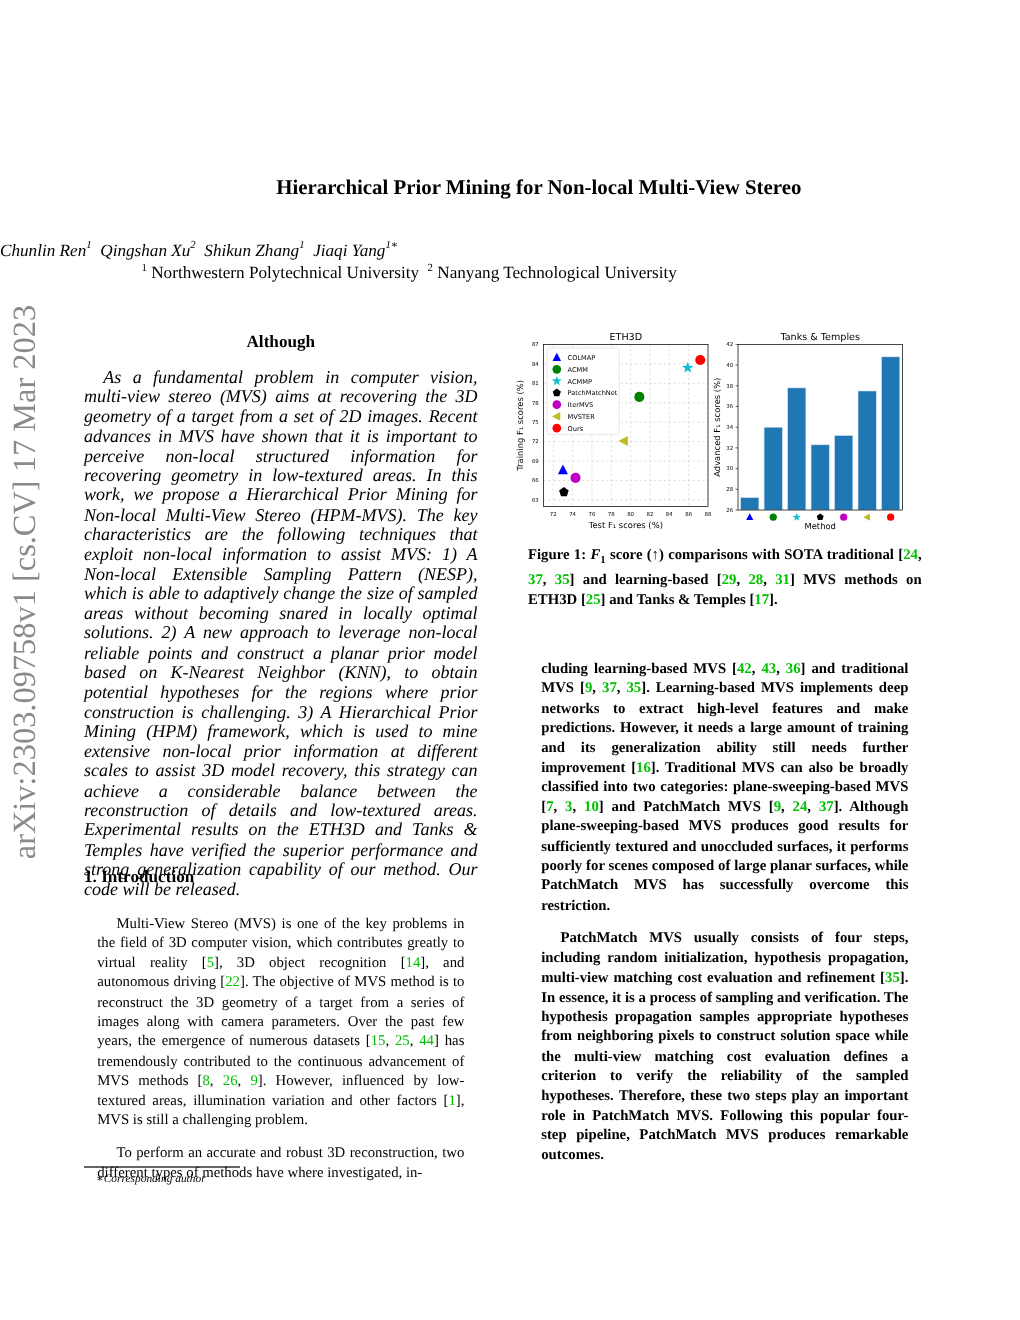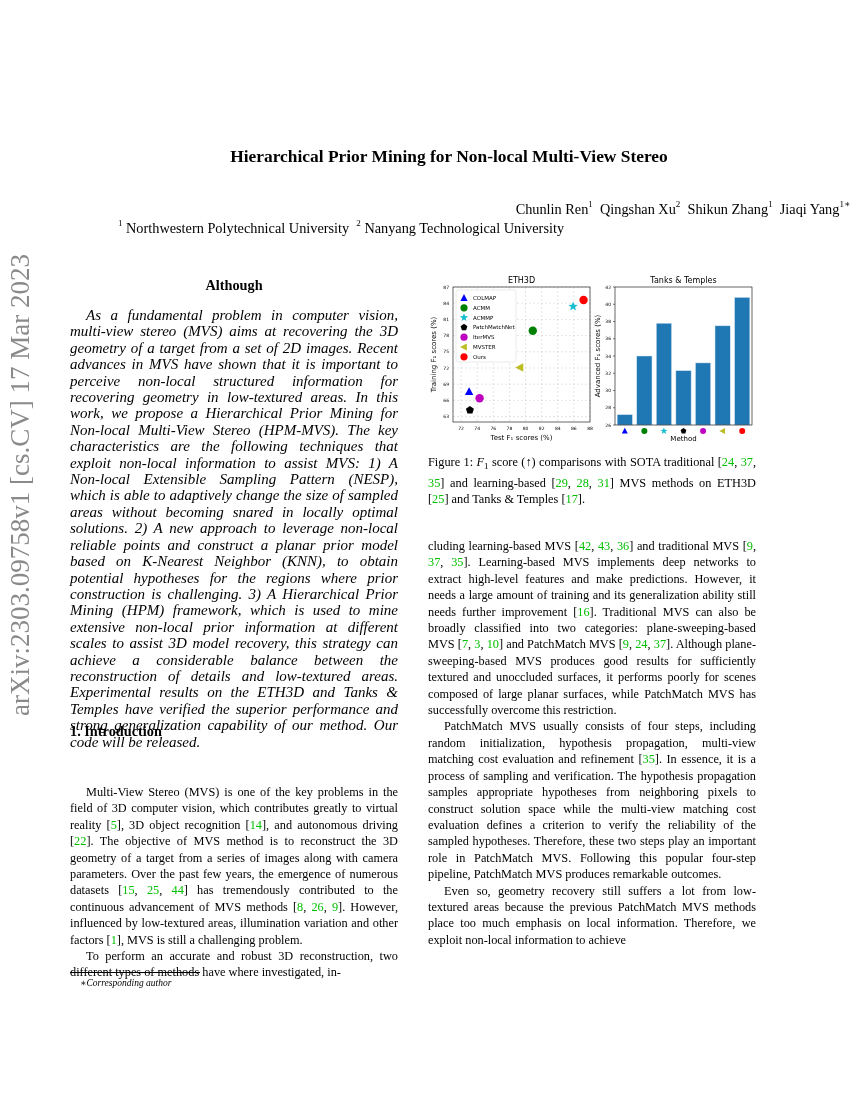--- a/index.html
+++ b/index.html
@@ -1,36 +1,36 @@
 <!DOCTYPE html>
 <html><head>
 <meta charset="utf-8">
 <style>
   html, body { margin: 0; padding: 0; background: #ffffff; }
   body { width: 850px; height: 1100px; position: relative; overflow: hidden;
          font-family: "Liberation Serif", "DejaVu Serif", serif; color: #000; }
   .title { position: absolute; left: 0; width: 850px; top: 146px; text-align: center;
            font-weight: bold; font-size: 17.4px; padding-left: 24px; }
-  .authors { position: absolute; left: 0; width: 850px; top: 201px; text-align: right; font-size: 14.3px; }
+  .authors { position: absolute; left: 0; width: 850px; top: 201px; text-align: left; font-size: 14.3px; font-style: italic; }
   .affils { position: absolute; left: 0; width: 682px; top: 220px; text-align: center; font-size: 14.3px; }
   sup { font-size: 9px; vertical-align: top; position: relative; top: -2px; }
   .arxiv { position: absolute; left: 0px; top: 720px; transform-origin: 0 0; transform: rotate(-90deg);
            font-size: 27px; color: #8a8a8a; white-space: nowrap; width: 440px; height: 40px; line-height: 40px;
            padding-left: 4px; }
   .col-left { position: absolute; left: 70px; width: 328px; }
-  .col-right { position: absolute; left: 428px; width: 328px; }
+  .col-right { position: absolute; left: 440px; width: 328px; font-weight: bold; }
   .abstract-head { position: absolute; left: 70px; width: 328px; top: 277px; text-align: center;
                    font-weight: bold; font-size: 14.3px; }
   .abstract { top: 307px; font-style: italic; font-size: 15px; line-height: 16.4px; text-align: justify; hyphens: auto; }
   .abstract p { margin: 0; text-indent: 16px; }
   .section-head { position: absolute; left: 70px; top: 723px; font-weight: bold; font-size: 14.3px; }
   .body-text { font-size: 12.3px; line-height: 16.4px; text-align: justify; }
-  .body-text p { margin: 0; text-indent: 16px; }
+  .body-text p { margin: 11px; text-indent: 16px; }
   .body-text p.cont { text-indent: 0; }
-  .intro { top: 784px; }
+  .intro { top: 750px; }
   .cite { color: #00c000; }
   .footnote-rule { position: absolute; left: 70px; top: 972px; width: 130px; height: 1px; background: #000; }
   .footnote { position: absolute; left: 80px; top: 977px; font-size: 9.5px; font-style: italic; }
   .caption { top: 454px; font-size: 12.3px; line-height: 16.4px; text-align: justify; }
   .right-body { top: 538px; }
   svg text { font-family: "DejaVu Sans", sans-serif; }
   .fig { position: absolute; left: 425px; top: 272px; }
 </style>
 </head>
 <body>
@@ -154,14 +154,13 @@
     <rect x="190" y="15" width="137" height="138" fill="none" stroke="#000" stroke-width="0.6"></rect>
     <text x="258.5" y="169" font-size="7" text-anchor="middle" fill="#000">Method</text>
     <text x="0" y="0" font-size="7" text-anchor="middle" fill="#000" transform="translate(175,84) rotate(-90)">Advanced F₁ scores (%)</text>
   </svg>
 
 <div class="col-right caption"><span>Figure 1:  </span><i>F</i><sub style="font-size: 9px;">1</sub><span> score (↑) comparisons with SOTA traditional [</span><span class="cite">24</span><span>, </span><span class="cite">37</span><span>, </span><span class="cite">35</span><span>] and learning-based [</span><span class="cite">29</span><span>, </span><span class="cite">28</span><span>, </span><span class="cite">31</span><span>] MVS methods on ETH3D [</span><span class="cite">25</span><span>] and Tanks &amp; Temples [</span><span class="cite">17</span><span>].</span></div>
 
 <div class="col-right body-text right-body">
   <p class="cont"><span>cluding learning-based MVS [</span><span class="cite">42</span><span>, </span><span class="cite">43</span><span>, </span><span class="cite">36</span><span>] and traditional MVS [</span><span class="cite">9</span><span>, </span><span class="cite">37</span><span>, </span><span class="cite">35</span><span>]. Learning-based MVS implements deep networks to extract high-level features and make predictions. However, it needs a large amount of training and its generalization ability still needs further improvement [</span><span class="cite">16</span><span>]. Traditional MVS can also be broadly classified into two categories: plane-sweeping-based MVS [</span><span class="cite">7</span><span>, </span><span class="cite">3</span><span>, </span><span class="cite">10</span><span>] and PatchMatch MVS [</span><span class="cite">9</span><span>, </span><span class="cite">24</span><span>, </span><span class="cite">37</span><span>]. Although plane-sweeping-based MVS produces good results for sufficiently textured and unoccluded surfaces, it performs poorly for scenes composed of large planar surfaces, while PatchMatch MVS has successfully overcome this restriction.</span></p>
   <p><span>PatchMatch MVS usually consists of four steps, including random initialization, hypothesis propagation, multi-view matching cost evaluation and refinement [</span><span class="cite">35</span><span>]. In essence, it is a process of sampling and verification. The hypothesis propagation samples appropriate hypotheses from neighboring pixels to construct solution space while the multi-view matching cost evaluation defines a criterion to verify the reliability of the sampled hypotheses. Therefore, these two steps play an important role in PatchMatch MVS. Following this popular four-step pipeline, PatchMatch MVS produces remarkable outcomes.</span></p>
-  <p><span>Even so, geometry recovery still suffers a lot from low-textured areas because the previous PatchMatch MVS methods place too much emphasis on local information. Therefore, we exploit non-local information to achieve</span></p>
 </div>
 
 </body></html>

